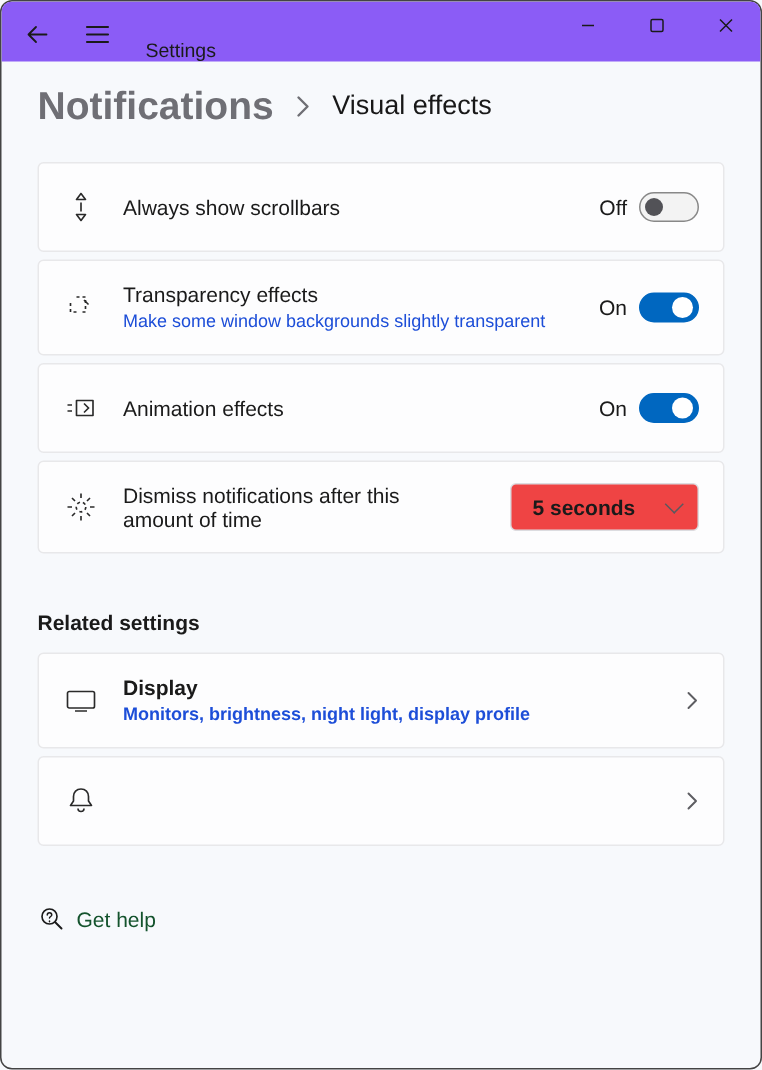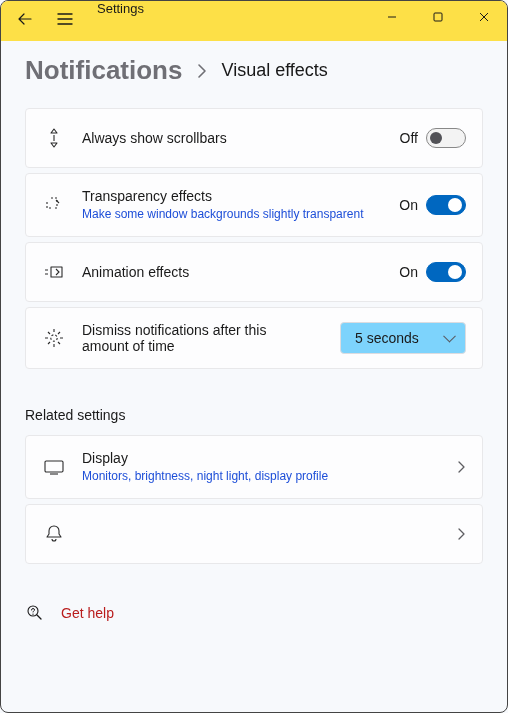--- a/index.html
+++ b/index.html
@@ -11,23 +11,23 @@
     color: #1a1a1a;
     font-size: 14px;
     border: 1px solid #444;
     border-radius: 8px;
     overflow: hidden;
     position: relative;
   }
   .titlebar {
     height: 40px;
     display: flex;
-    align-items: flex-start;
+    align-items: flex-end;
     padding: 0 6px;
-    background: #fde047;
+    background: #8b5cf6;
   }
   .titlebar .back-btn {
     width: 36px; height: 36px;
     display: flex; align-items: center; justify-content: center;
     cursor: pointer;
   }
   .titlebar .ham {
     width: 36px; height: 36px;
     display: flex; align-items: center; justify-content: center;
     cursor: pointer; margin-left: 4px;
@@ -86,51 +86,53 @@
   }
   .toggle .knob {
     width: 12px; height: 12px; border-radius: 50%;
     background: #525257; position: absolute;
     top: 3px; left: 3px;
   }
   .toggle.on { background: #0067c0; border-color: #0067c0; }
   .toggle.on .knob { background: #fff; left: auto; right: 3px; width: 14px; height: 14px; top: 2px; }
   .dropdown {
     border: 1px solid #dcdce0; border-radius: 4px;
-    background: #7dd3fc;
+    background: #ef4444;
     padding: 7px 30px 7px 14px;
     min-width: 126px;
     font-size: 14px;
     position: relative;
     cursor: pointer;
+    font-weight: bold;
   }
   .dropdown::after {
     content: "";
     position: absolute;
     right: 11px; top: 50%;
     width: 8px; height: 8px;
     border-right: 1px solid #59595f;
     border-bottom: 1px solid #59595f;
     transform: translateY(-70%) rotate(45deg);
   }
   .section-title {
-    font-size: 14px; font-weight: 400; color: #1a1a1a;
+    font-size: 14px; font-weight: 700; color: #1a1a1a;
     margin: 38px 0 12px 0;
   }
   .nav-card {
     cursor: pointer;
+    font-weight: bold;
   }
   .nav-card .chev-right { color: #5d5d62; }
   .help-links {
     margin-top: 40px;
     display: flex; flex-direction: column; gap: 16px;
   }
   .help-link {
-    display: flex; align-items: center; gap: 16px;
-    font-size: 14px; color: #b91c1c; cursor: pointer;
+    display: flex; align-items: center; gap: 6px;
+    font-size: 14px; color: #14532d; cursor: pointer;
   }
   .help-link .hicon { width: 20px; display:flex; justify-content:center; color: #1a1a1a; }
 </style>
 </head>
 <body>
 
 <div class="titlebar">
   <div class="back-btn">
     <svg width="16" height="16" viewBox="0 0 16 16">
         <path d="M7 3 L2 8 L7 13 M2 8 H14" stroke="#1a1a1a" stroke-width="1.2" fill="none" stroke-linecap="round" stroke-linejoin="round"></path>

